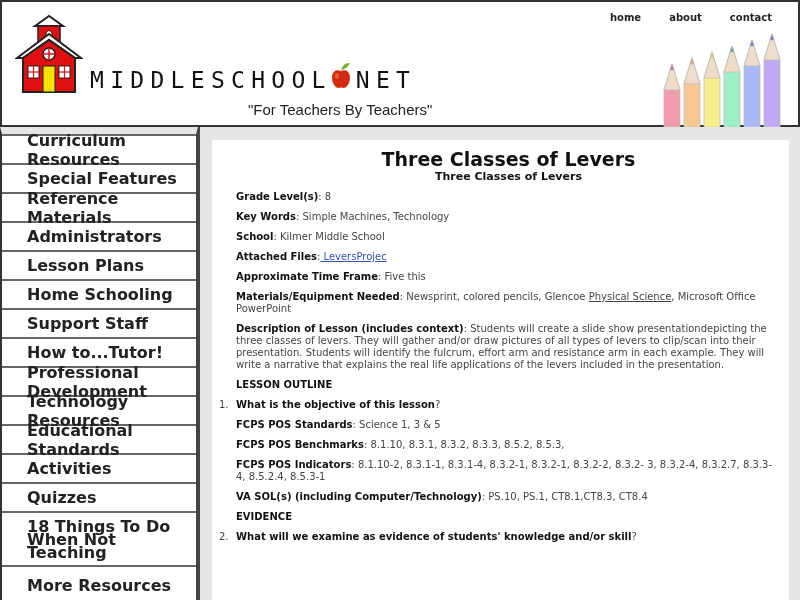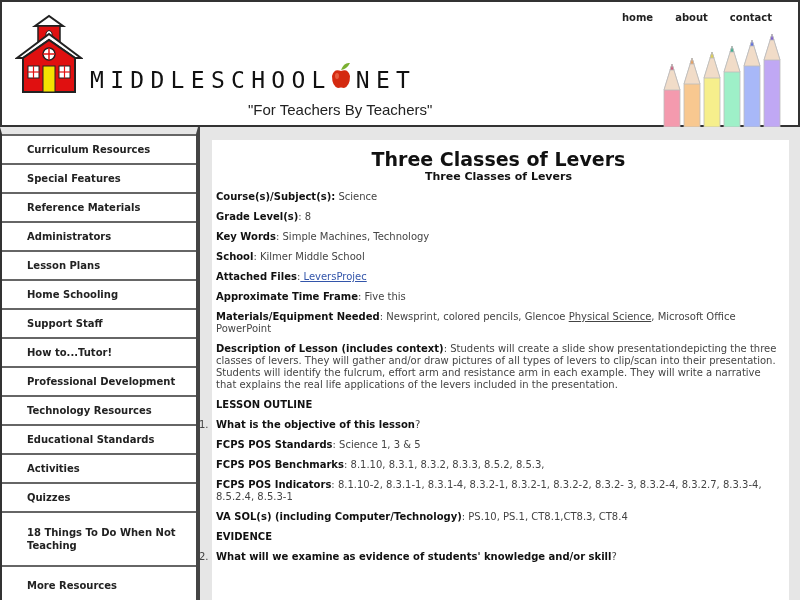--- a/index.html
+++ b/index.html
@@ -16,53 +16,53 @@
   .logo-text {
     position: absolute; left: 88px; top: 58px;
     font-family: "DejaVu Sans Mono", monospace; font-size: 23px; letter-spacing: 6.3px;
     color: #111; white-space: nowrap; line-height: 40px;
   }
   .logo-text .apple { display: inline-block; width: 22px; height: 30px; vertical-align: -2px; margin: 0 4px 0 -2px; }
   .tagline {
     position: absolute; left: 246px; top: 99px;
     font-family: "Liberation Sans", sans-serif; font-size: 15px; color: #222;
   }
-  .top-nav { position: absolute; right: 26px; top: 10px; display: flex; gap: 22px; }
+  .top-nav { position: absolute; right: 26px; top: 10px; display: flex; gap: 28px; }
   .top-nav a {
     font-family: "DejaVu Sans", sans-serif; font-size: 10px; font-weight: bold; color: #222; text-decoration: none;
   }
   .pencils { position: absolute; right: 2px; top: 28px; width: 140px; height: 97px; }
 
   
   .sidebar {
     position: absolute; left: 0; top: 127px; width: 198px; height: 473px;
     background: #e6e6e6;
   }
   .sidebar ul {
     list-style: none; background: #fff;
     border-left: 2px solid #333; border-right: 2px solid #444;
     border-top: 7px solid #e6e6e6;
   }
   .sidebar li {
     border-top: 2px solid #666;
     padding: 0 0 0 25px;
     height: 29px; display: flex; align-items: center;
-    font-size: 10px; font-weight: bold; color: #222;
+    font-size: 16px; font-weight: bold; color: #222;
   }
   .sidebar li.tall { height: 54px; line-height: 13px; }
   .sidebar li:last-child { border-bottom: 0; height: 39px; }
 
   
   .main-bg {
     position: absolute; left: 198px; top: 127px; width: 602px; height: 473px;
     background: #e6e6e6; border-left: 2px solid #444;
   }
   .content {
     position: absolute; left: 212px; top: 140px; width: 577px; height: 460px;
-    background: #fff; padding: 8px 8px 0 4px;
+    background: #fff; padding: 8px 8px 0 24px;
     font-size: 10px; color: #444; line-height: 12px;
   }
   .content h1 { text-align: center; font-size: 19px; font-weight: bold; color: #111; line-height: 22px; }
   .content h2 { text-align: center; font-size: 11px; font-weight: bold; color: #111; line-height: 14px; margin-bottom: 7px; }
   .field { margin-bottom: 8px; }
   .field b { color: #111; }
   .field a { color: #3355aa; text-decoration: underline; }
   .field u { text-decoration: underline; }
   .num { position: absolute; left: -17px; color: #444; font-weight: normal; }
   .rel { position: relative; }
@@ -162,24 +162,20 @@
   </ul>
 </aside>
 
 <div class="main-bg"></div>
 
 <main class="content">
   <h1>Three Classes of Levers</h1>
   <h2>Three Classes of Levers</h2>
 
   <div class="field">
-    <b>Course(s)/Subject(s)</b><b>:</b>
-    <span>Science</span>
-  </div>
-  <div class="field">
     <b>Grade Level(s)</b>:
     <span>8</span>
   </div>
   <div class="field">
     <b>Key Words</b>:
     <span>Simple Machines, Technology</span>
   </div>
   <div class="field">
     <b>School</b>:
     <span>Kilmer Middle School</span>

